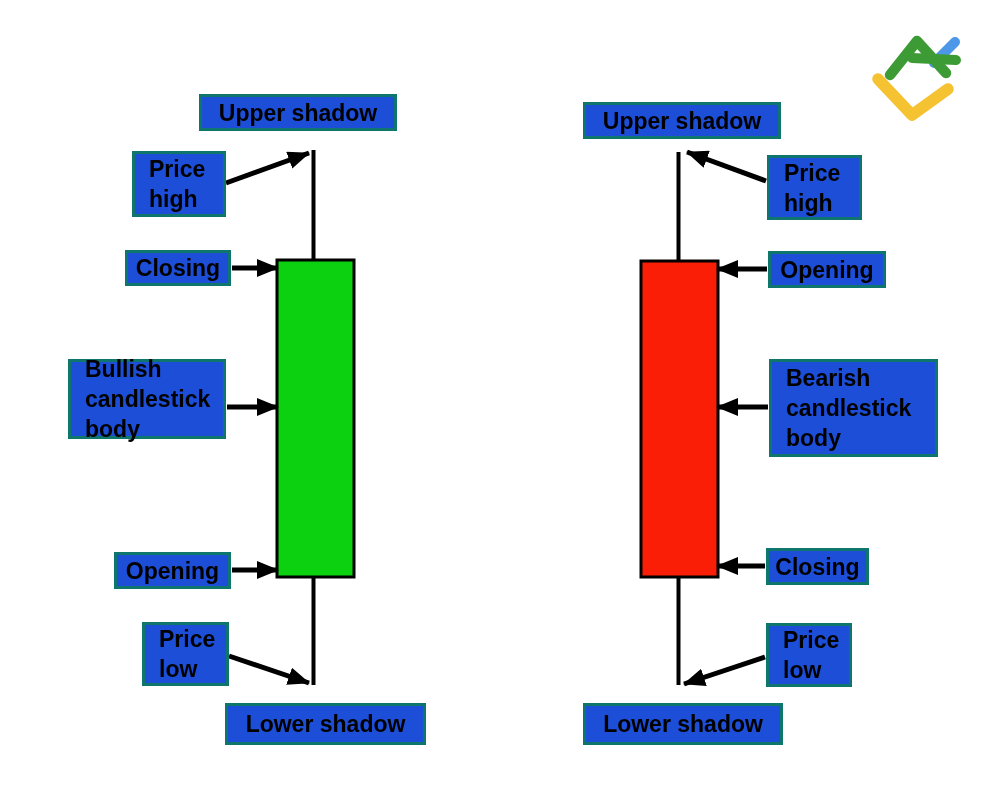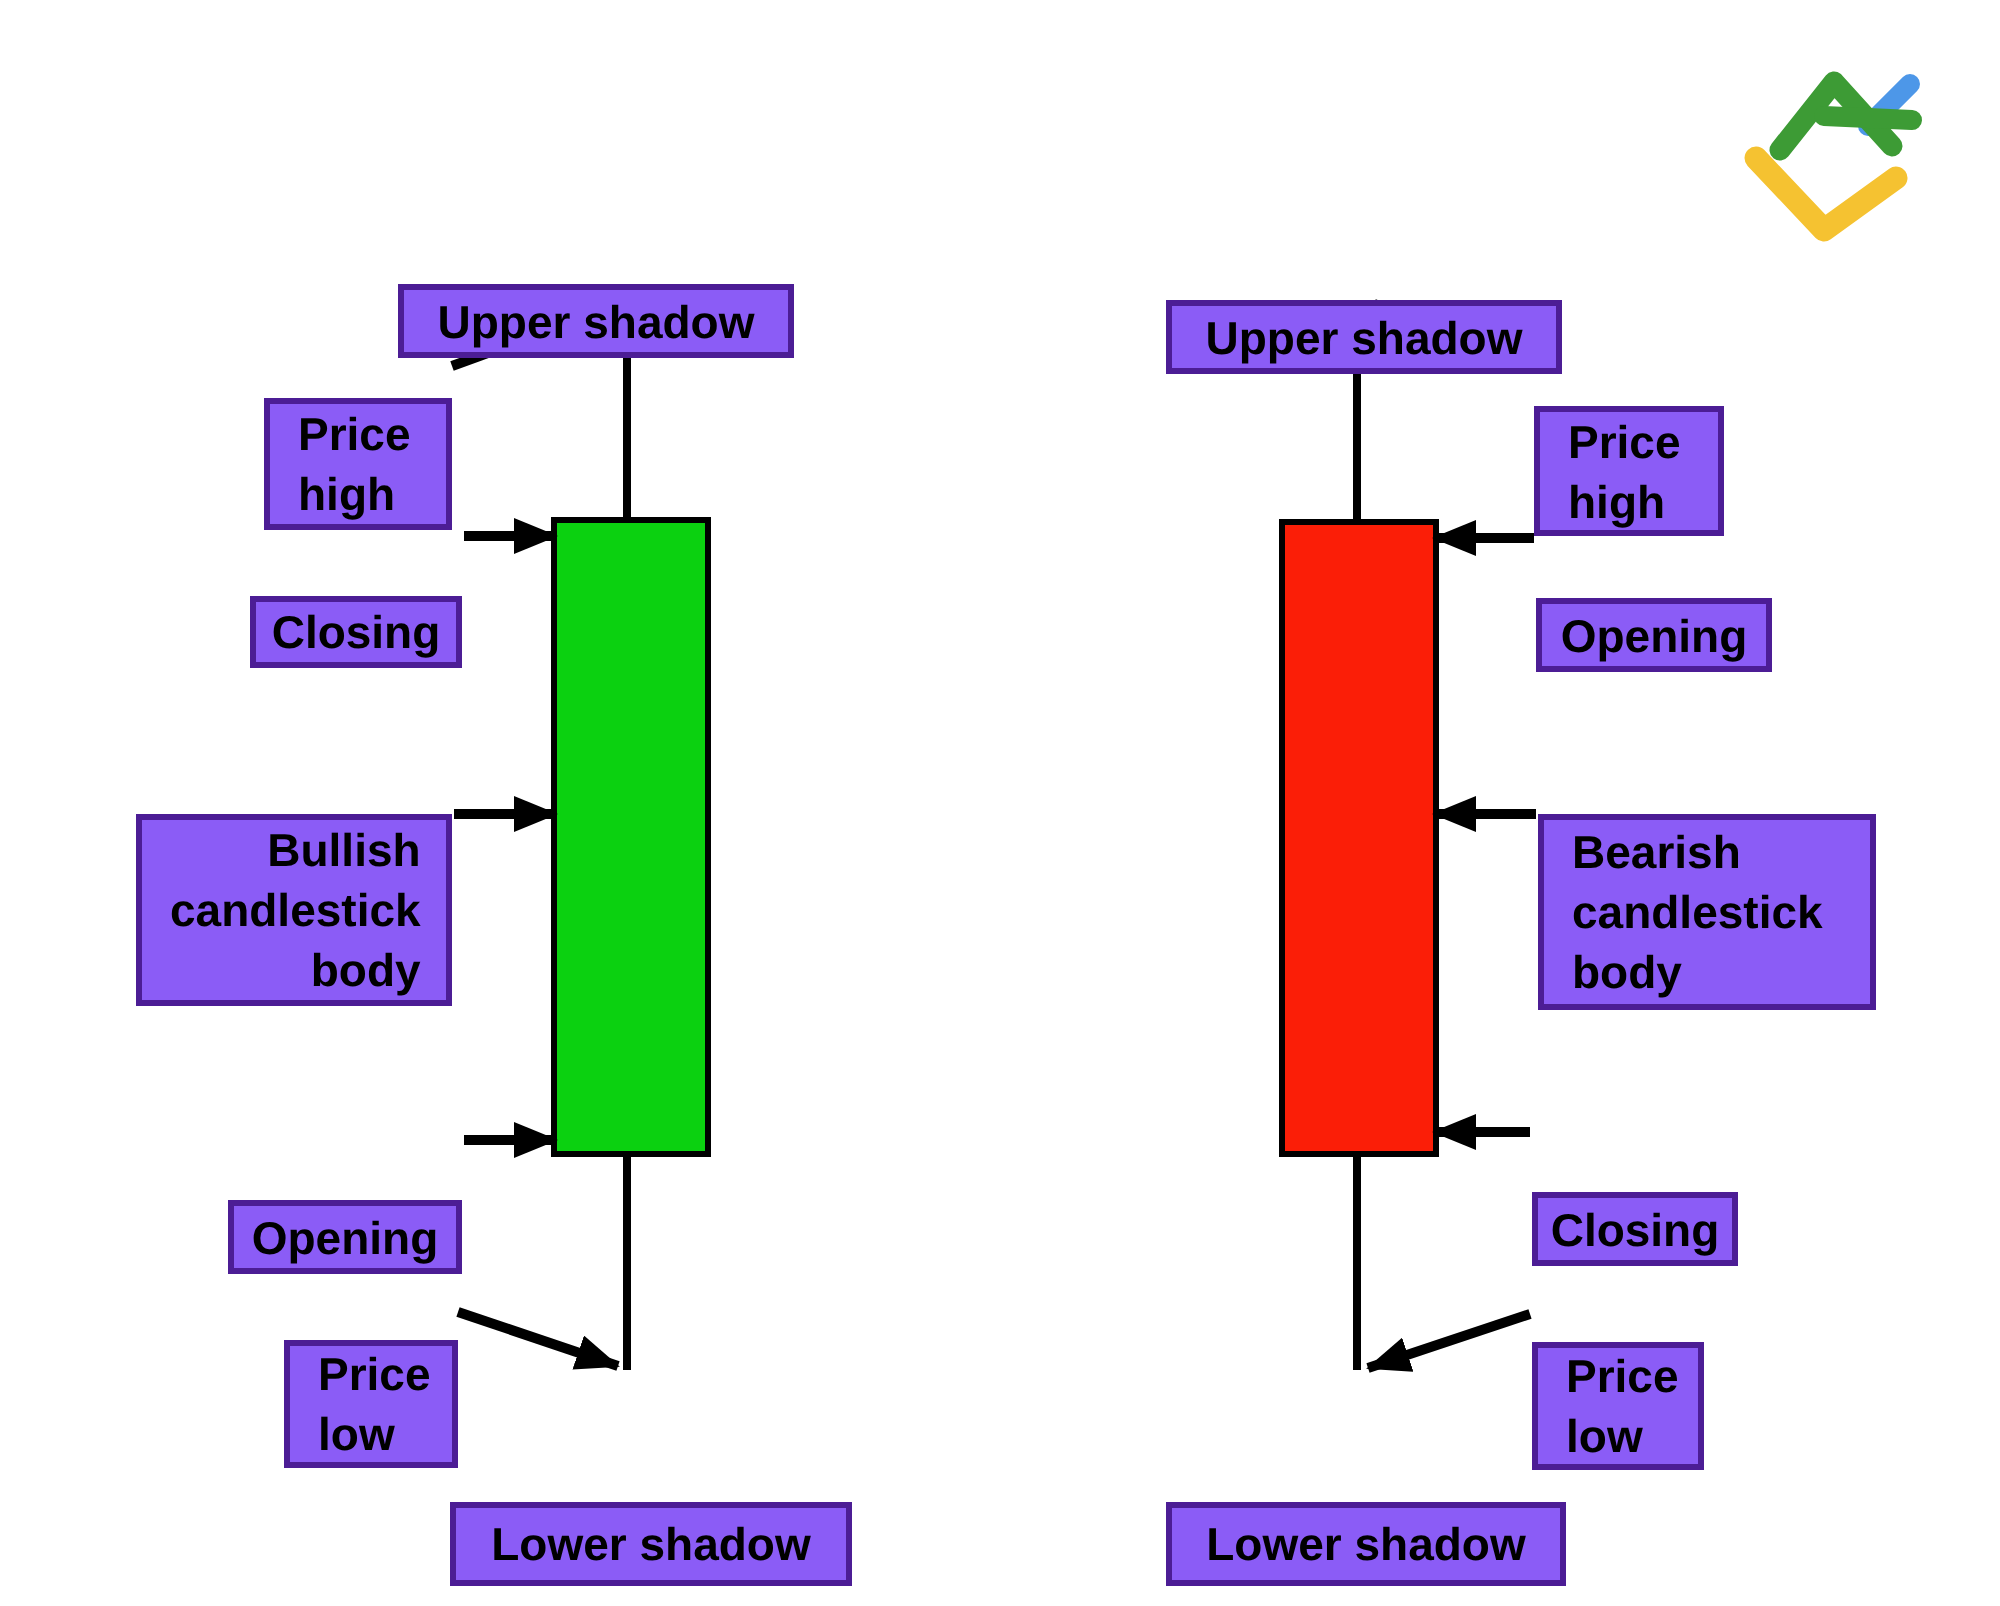--- a/index.html
+++ b/index.html
@@ -16,31 +16,30 @@
     overflow: hidden;
   }
   .diagram-svg {
     position: absolute;
     left: 0;
     top: 0;
   }
   .label-box {
     position: absolute;
     box-sizing: border-box;
-    border: 3px solid #4c1d95;
-    background: #8b5cf6;
+    border: 3px solid #0f766e;
+    background: #1d4ed8;
     color: #000000;
     font-weight: bold;
     font-size: 23px;
     display: flex;
     align-items: center;
     justify-content: center;
     white-space: pre-line;
     line-height: 30px;
-    margin-top: 48px;
   }
   .label-box.align-left {
     justify-content: flex-start;
     padding-left: 14px;
   }
 </style>
 </head>
 <body>
 
 <div class="canvas">
@@ -84,21 +83,21 @@
     </g>
   </svg>
 
   <div class="label-box" style="left:199px; top:94px; width:198px; height:37px;">Upper shadow</div>
 
   <div class="label-box align-left" style="left:132px; top:151px; width:94px; height:66px;">Price
 high</div>
 
   <div class="label-box" style="left:125px; top:250px; width:106px; height:36px;">Closing</div>
 
-  <div class="label-box align-left" style="left:68px; top:359px; width:158px; height:96px;text-align:right;">Bullish
+  <div class="label-box align-left" style="left:68px; top:359px; width:158px; height:80px;">Bullish
 candlestick
 body</div>
 
   <div class="label-box" style="left:114px; top:552px; width:117px; height:37px;">Opening</div>
 
   <div class="label-box align-left" style="left:142px; top:622px; width:87px; height:64px;">Price
 low</div>
 
   <div class="label-box" style="left:225px; top:703px; width:201px; height:42px;">Lower shadow</div>
 

